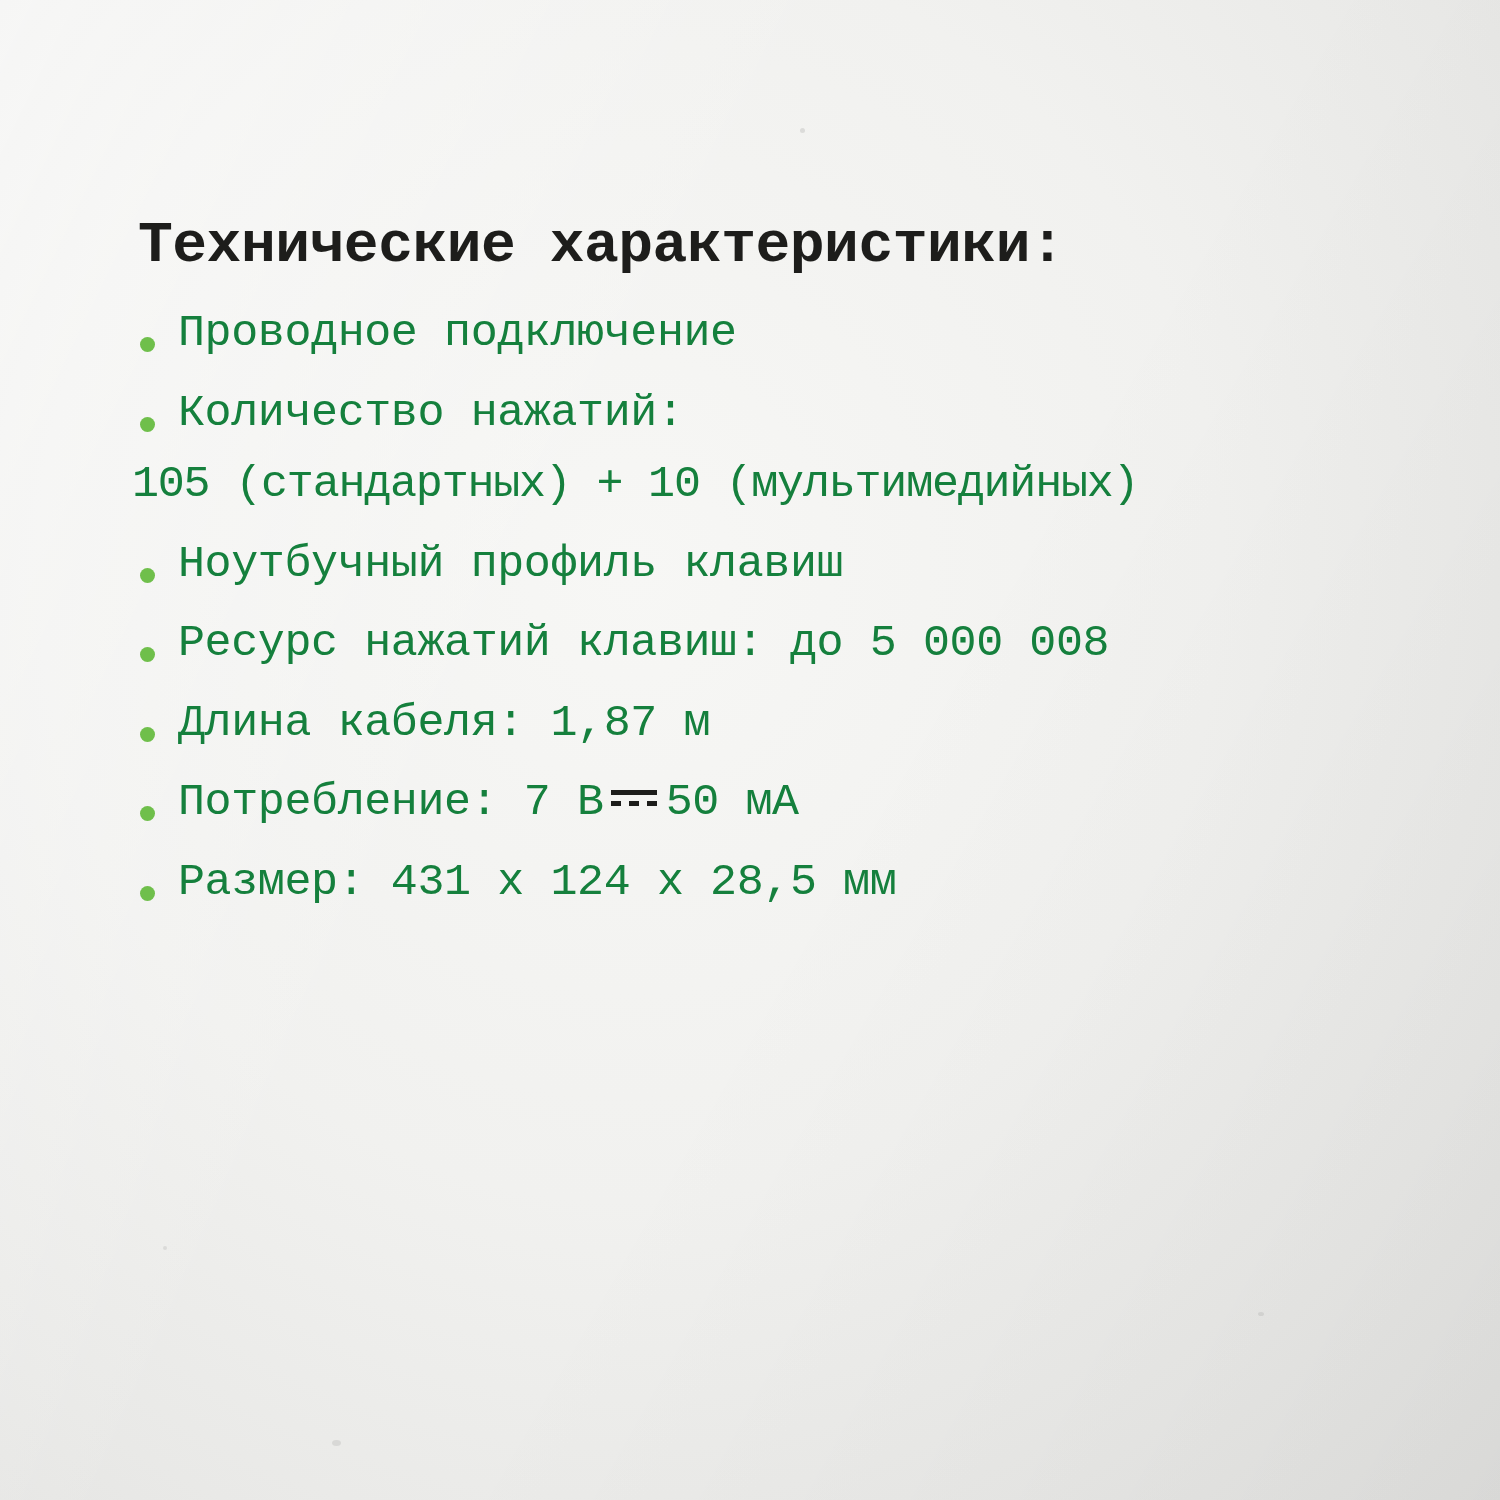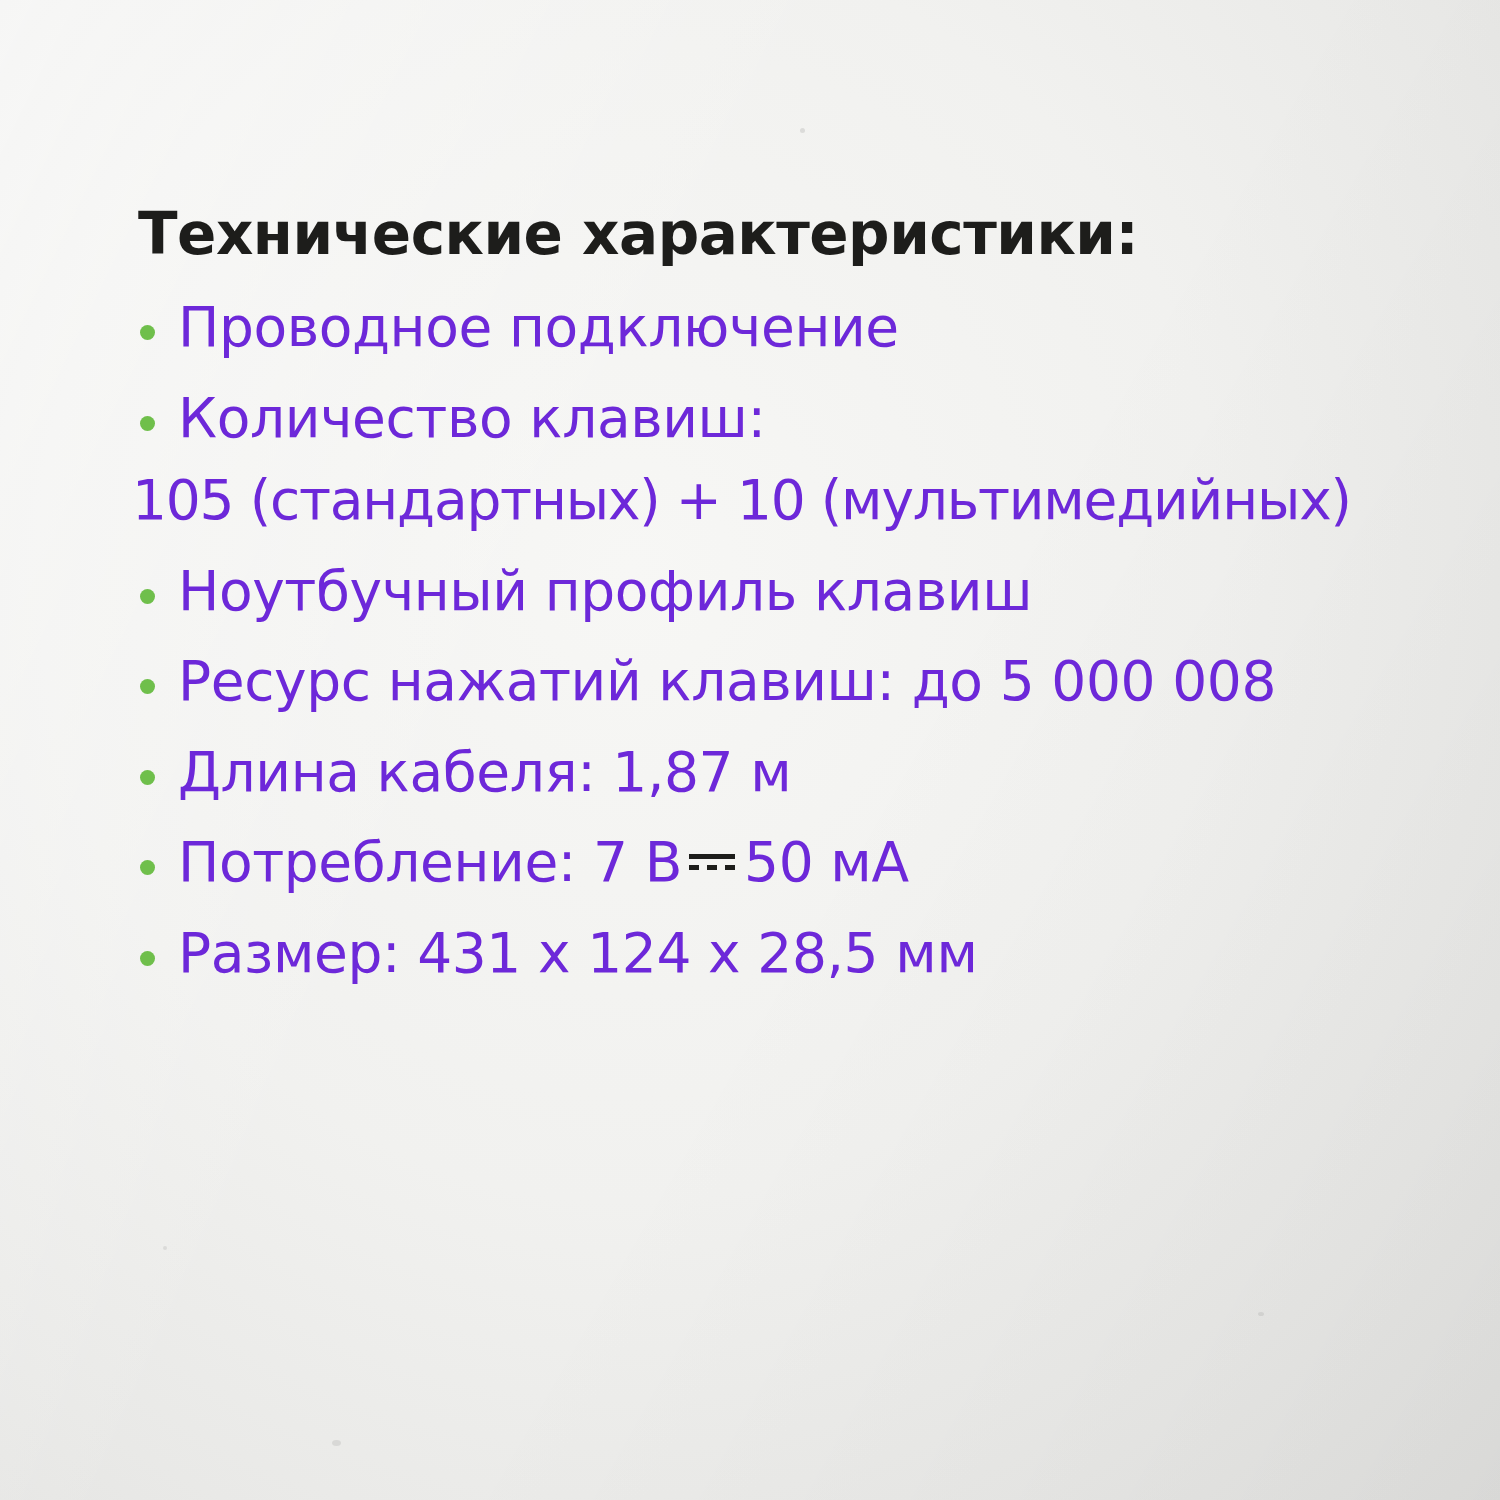--- a/index.html
+++ b/index.html
@@ -32,22 +32,23 @@
   .speck {
     position: absolute;
     background: #c9c9c6;
     border-radius: 50%;
     opacity: .55;
   }
 
   .spec-sheet {
     position: absolute;
     left: 130px;
-    top: 205px;
+    top: 217px;
     width: 1320px;
+    font-family: Liberation Mono, monospace;
   }
 
   .spec-title {
     font-weight: bold;
     font-size: 58px;
     letter-spacing: -0.5px;
     color: #1d1d1b;
     line-height: 1.0;
     margin: 0 0 34px 8px;
   }
@@ -55,23 +56,23 @@
   ul.spec-list {
     list-style: none;
     margin: 0;
     padding: 0;
   }
 
   li.spec-item {
     position: relative;
     padding-left: 48px;
     margin-bottom: 30px;
-    font-size: 55px;
+    font-size: 45px;
     line-height: 1.1;
-    color: #6d28d9;
+    color: #15803d;
     letter-spacing: -0.4px;
   }
 
   li.spec-item .bullet {
     position: absolute;
     left: 10px;
     top: 28px;
     width: 15px;
     height: 15px;
     border-radius: 50%;
@@ -135,21 +136,21 @@
 
   <ul class="spec-list">
 
     <li class="spec-item">
       <span class="bullet"></span>
       <span class="item-text">Проводное подключение</span>
     </li>
 
     <li class="spec-item">
       <span class="bullet"></span>
-      <span class="item-text">Количество клавиш:</span>
+      <span class="item-text">Количество нажатий:</span>
       <span class="spec-subline">105 (стандартных) + 10 (мультимедийных)</span>
     </li>
 
     <li class="spec-item">
       <span class="bullet"></span>
       <span class="item-text">Ноутбучный профиль клавиш</span>
     </li>
 
     <li class="spec-item">
       <span class="bullet"></span>

